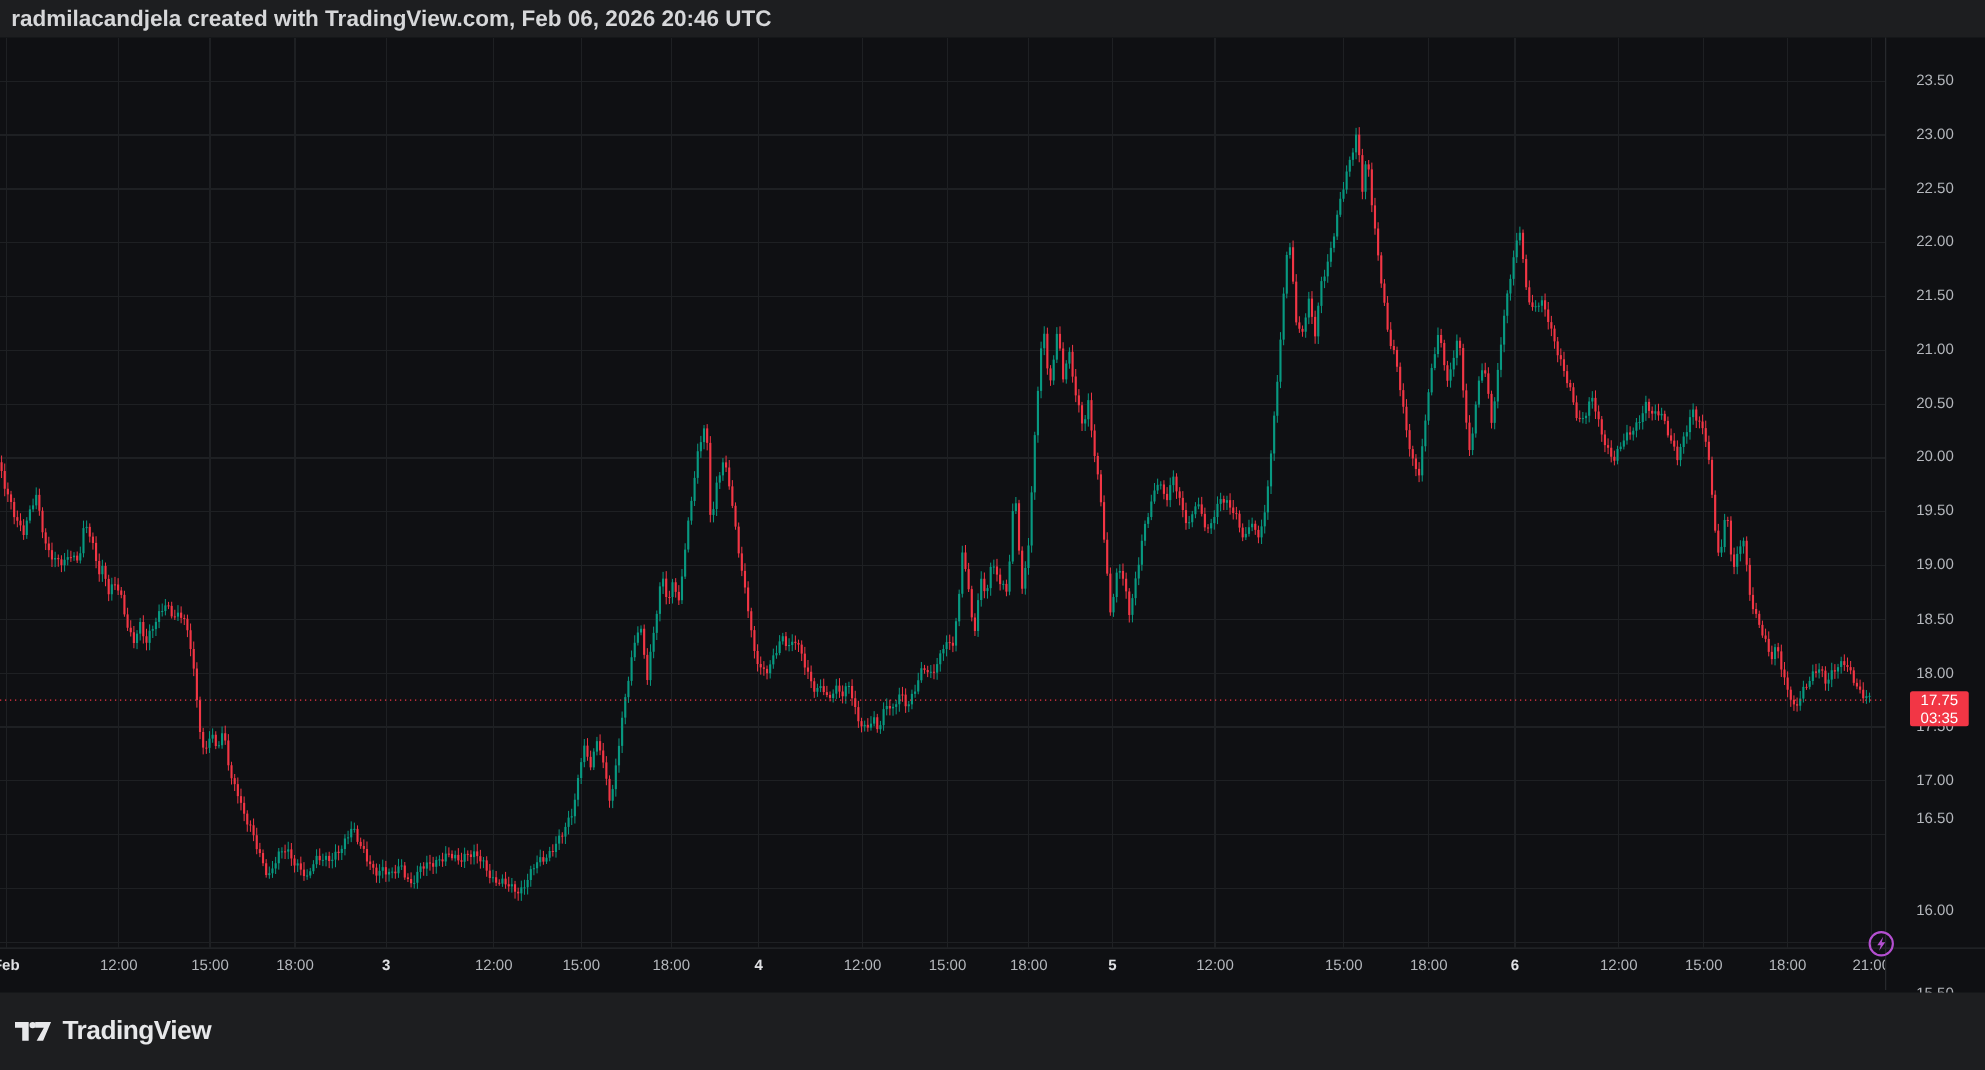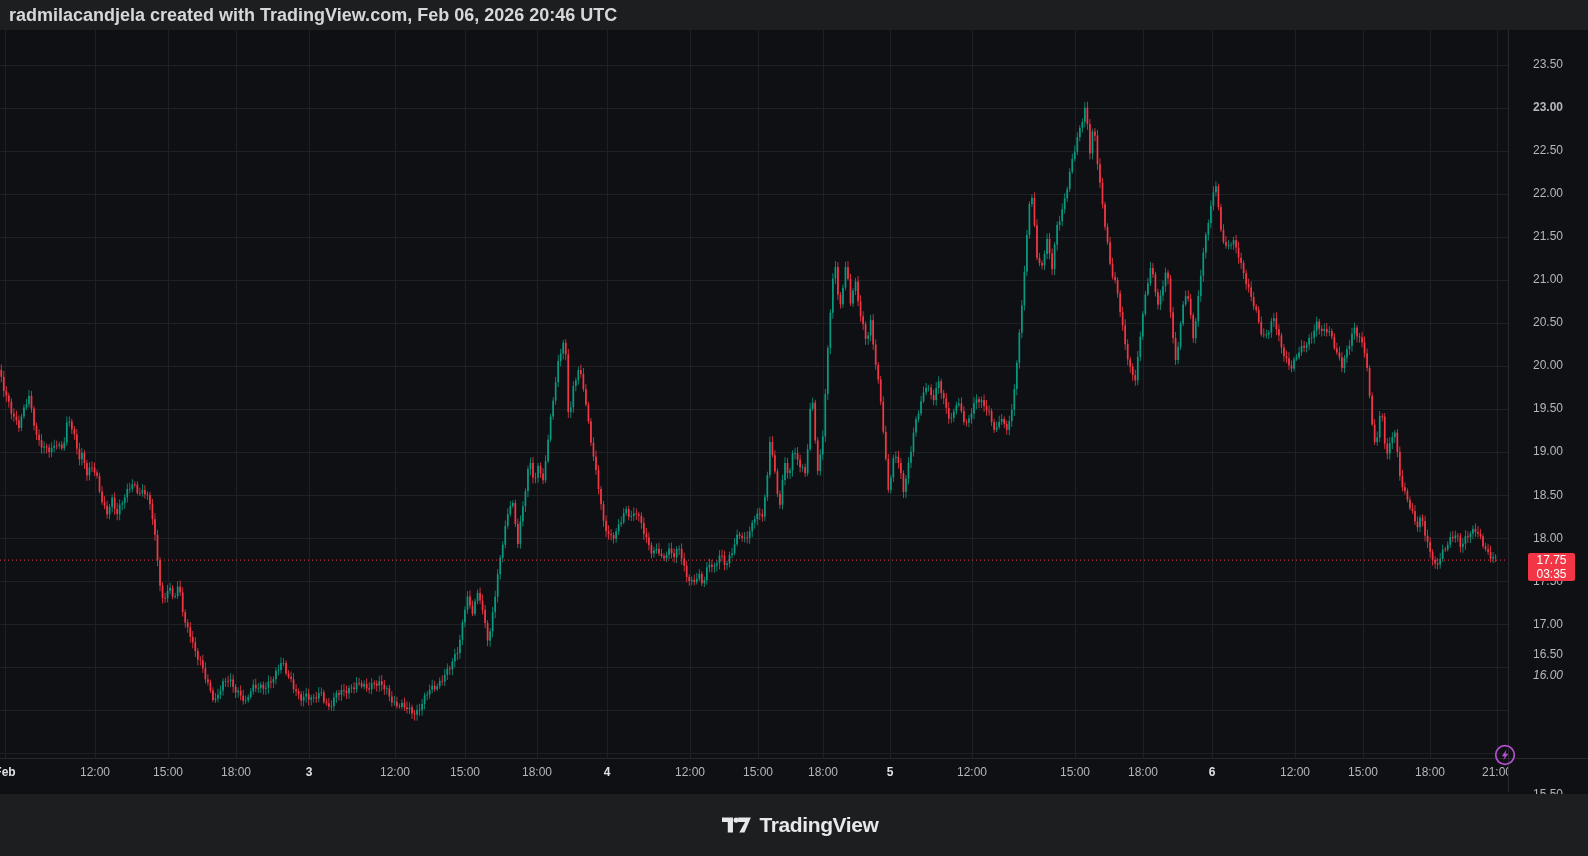--- a/index.html
+++ b/index.html
@@ -23,21 +23,21 @@
   .tlabel.major{color:var(--major-text,#e0e1e4);font-weight:700;}
   .price-axis{position:absolute;left:1508px;top:30px;width:80px;height:762px;
         border-left:1px solid #27292d;box-sizing:border-box;}
   .plabel{position:absolute;left:24px;font-size:12px;color:var(--axis-text,#b4b7bc);}
   .price-badge{position:absolute;left:19px;width:47px;background:var(--down,#f23645);
         color:#fff;font-size:12px;line-height:14px;text-align:center;border-radius:2px;
         z-index:3;padding:0;}
   .bolt-btn{position:absolute;left:1493px;top:743px;width:24px;height:24px;z-index:4;cursor:pointer;}
   .footer{position:absolute;top:794px;left:0;width:1588px;height:62px;
         background:var(--bar,#1d1e20);display:flex;align-items:center;
-        padding-left:12px;box-sizing:border-box;justify-content:center;}
+        padding-left:12px;box-sizing:border-box;}
   .logo{display:flex;align-items:center;cursor:pointer;}
   .brand{color:#e7e8ea;font-size:21px;font-weight:700;margin-left:8px;letter-spacing:-0.4px;}
 </style>
 </head>
 <body>
 
 <div class="page">
 
   <div class="attribution-bar">
     <span>radmilacandjela created with TradingView.com, Feb 06, 2026 20:46 UTC</span>
@@ -1299,35 +1299,35 @@
       <div class="tlabel" style="left: 1430px;">18:00</div>
       <div class="tlabel" style="left: 1497px;">21:00</div>
     </div>
 
   <div class="price-axis" id="price-axis">
     <div class="price-badge" id="price-badge" style="top: 523.075px;">
       <div>17.75</div>
       <div>03:35</div>
     </div>
   <div class="plabel" style="top: 27px;">23.50</div>
-      <div class="plabel" style="top: 70.05px; font-weight: bold;">23.00</div>
+      <div class="plabel" style="top: 70.05px;">23.00</div>
       <div class="plabel" style="top: 113.1px;">22.50</div>
       <div class="plabel" style="top: 156.15px;">22.00</div>
       <div class="plabel" style="top: 199.2px;">21.50</div>
       <div class="plabel" style="top: 242.25px;">21.00</div>
       <div class="plabel" style="top: 285.3px;">20.50</div>
       <div class="plabel" style="top: 328.35px;">20.00</div>
       <div class="plabel" style="top: 371.4px;">19.50</div>
       <div class="plabel" style="top: 414.45px;">19.00</div>
       <div class="plabel" style="top: 457.5px; text-align: right;">18.50</div>
       <div class="plabel" style="top: 500.55px;">18.00</div>
       <div class="plabel" style="top: 543.6px;">17.50</div>
       <div class="plabel" style="top: 586.65px;">17.00</div>
       <div class="plabel" style="top: 617px;">16.50</div>
-      <div class="plabel" style="top: 638px; font-style: italic;">16.00</div>
+      <div class="plabel" style="top: 691px;">16.00</div>
       <div class="plabel" style="top: 757px;">15.50</div>
     </div>
 
   <div class="bolt-btn">
     <svg width="24" height="24" viewBox="0 0 24 24">
       <circle cx="12" cy="12" r="9.3" fill="none" stroke="#b44fd0" stroke-width="1.7"></circle>
       <path d="M13.6 6.4 L8.8 13.2 L11.6 13.2 L10.3 17.6 L15.2 10.8 L12.4 10.8 Z" fill="#b44fd0"></path>
     </svg>
   </div>
 

